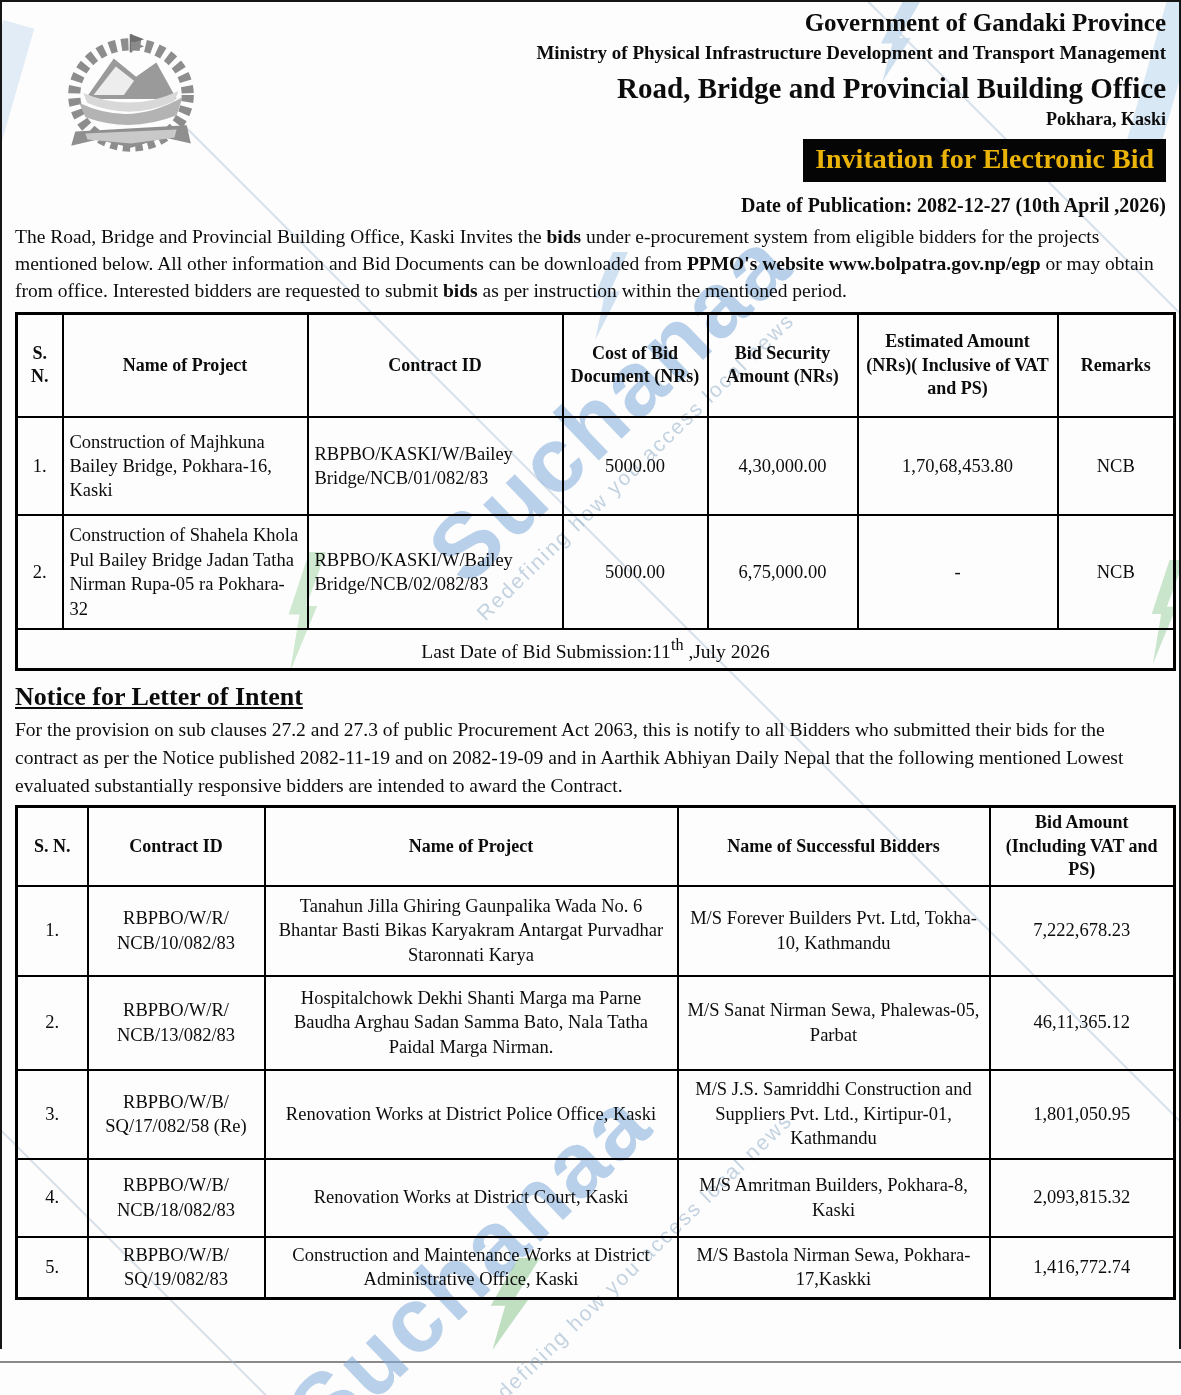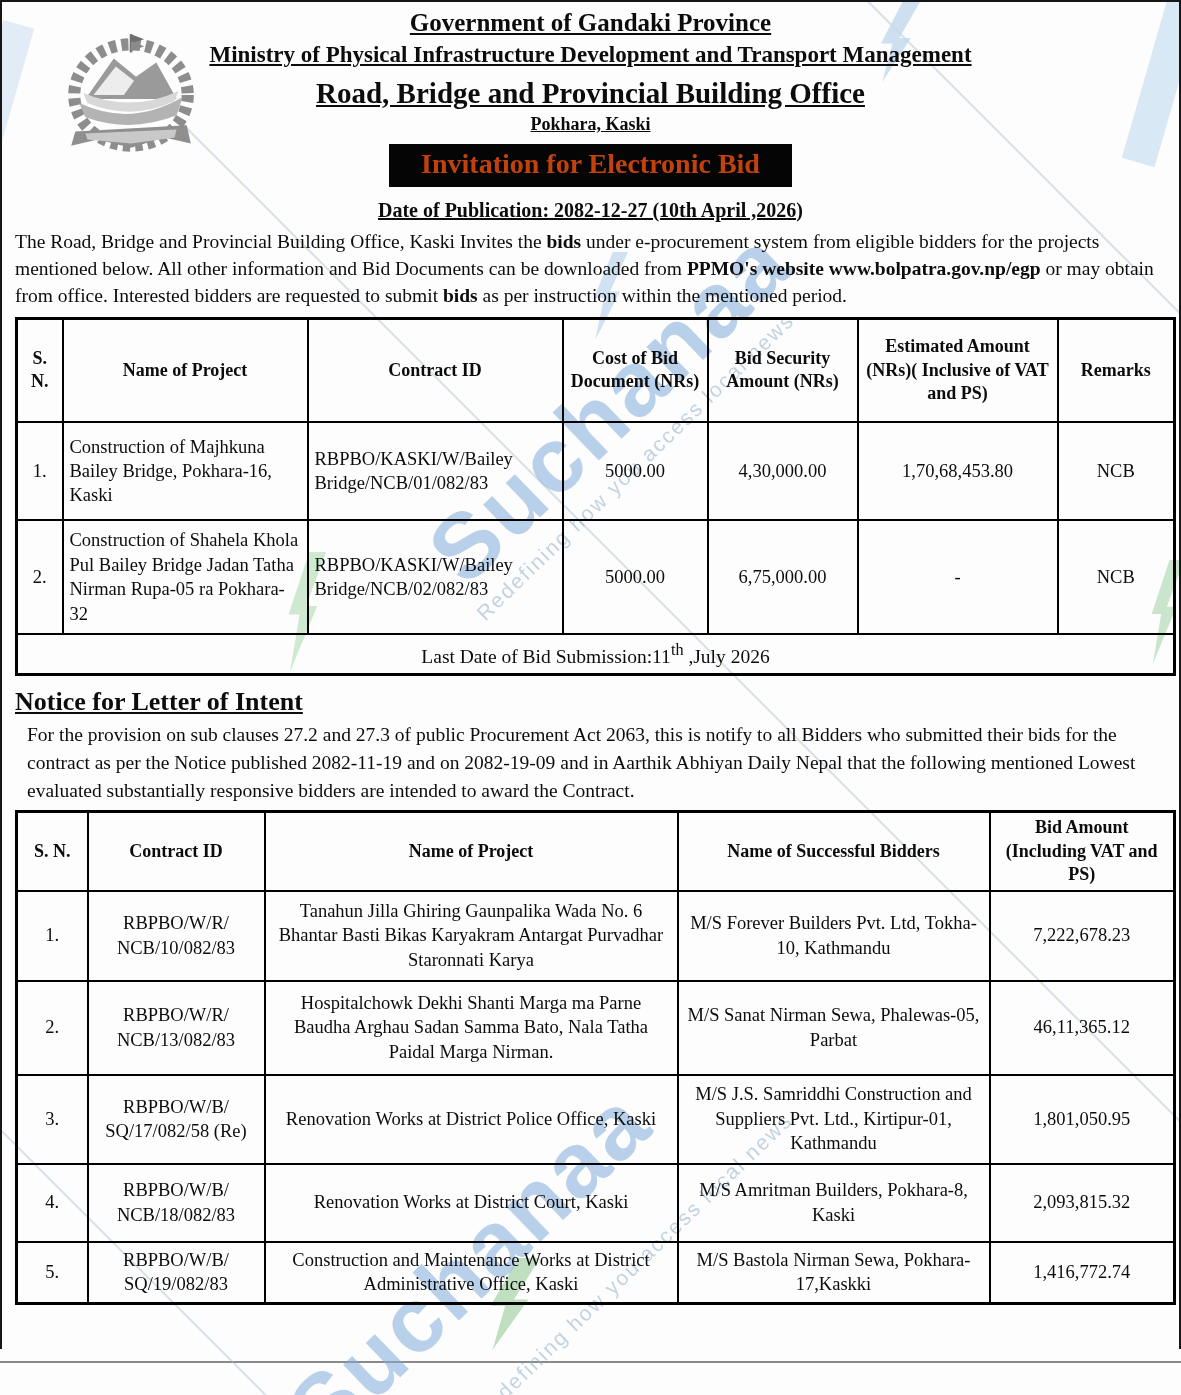--- a/index.html
+++ b/index.html
@@ -16,39 +16,39 @@
   .doc-frame{
     position:relative;
     z-index:1;
     border:2px solid #161616;
     border-bottom:none;
     padding:4px 13px 0 13px;
     min-height:1349px;
     box-sizing:border-box;
   }
   
-  .masthead{position:relative;text-align:center;text-decoration:underline;}
+  .masthead{position:relative;text-align:right;}
   .logo{position:absolute;left:40px;top:24px;width:152px;height:132px;}
   .t-gov{font-size:25px;font-weight:bold;margin:2px 0 0;line-height:1.2;}
-  .t-ministry{font-size:23px;font-weight:bold;margin:3px 0 0;line-height:1.25;}
+  .t-ministry{font-size:19px;font-weight:bold;margin:3px 0 0;line-height:1.25;}
   .t-office{font-size:29px;font-weight:bold;margin:6px 0 0;line-height:1.2;}
   .t-location{font-size:18px;font-weight:bold;margin:3px 0 0;line-height:1.2;}
   .banner-wrap{margin:9px 0 0;}
   .banner{
-    display:inline-block;background:#050505;color:#c2410c;
-    font-size:28px;font-weight:bold;padding:3px 32px 6px;line-height:1.2;
+    display:inline-block;background:#050505;color:#eab308;
+    font-size:28px;font-weight:bold;padding:3px 12px 6px;line-height:1.2;
   }
   .t-pubdate{font-size:20px;font-weight:bold;margin:11px 0 0;line-height:1.2;}
   
   .intro{font-size:19.5px;line-height:1.4;margin:6px 0 7px;text-align:left;}
   .notice-title{
     font-size:26px;font-weight:bold;
     text-decoration:underline;margin:10px 0 4px;line-height:1.2;
   }
-  .notice-body{font-size:19.5px;line-height:1.42;margin:2px 12px 6px;}
+  .notice-body{font-size:19.5px;line-height:1.42;margin:2px 0 6px;}
   
   table{border-collapse:collapse;width:100%;table-layout:fixed;background:transparent;}
   .grid{border:3px solid #000;}
   .grid th,.grid td{border:2px solid #000;padding:3px 6px;overflow:hidden;}
   .grid th{font-size:18px;font-weight:bold;text-align:center;vertical-align:middle;line-height:1.3;}
   .grid td{font-size:18.5px;text-align:center;vertical-align:middle;line-height:1.32;}
   #bid-table thead tr{height:104px;}
   #bid-table tbody tr:nth-child(1){height:98px;}
   #bid-table tbody tr:nth-child(2){height:114px;}
   #bid-table tbody td:nth-child(2),

